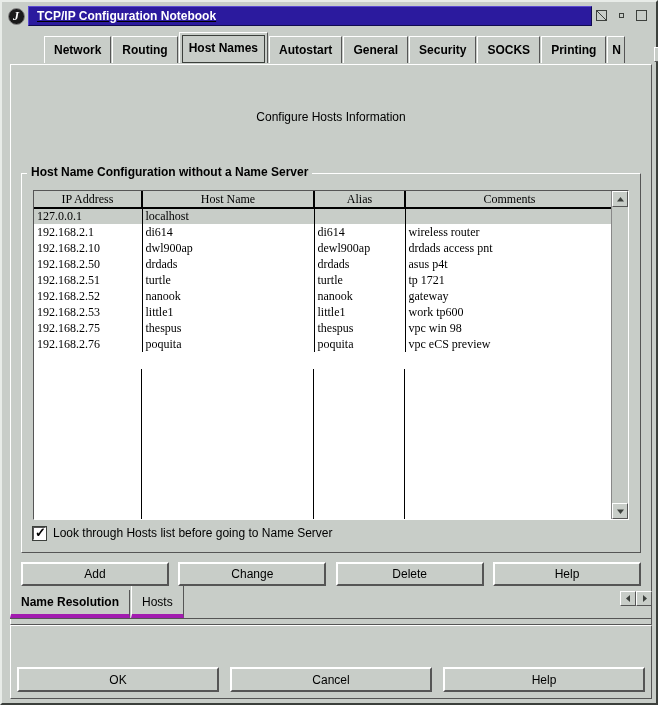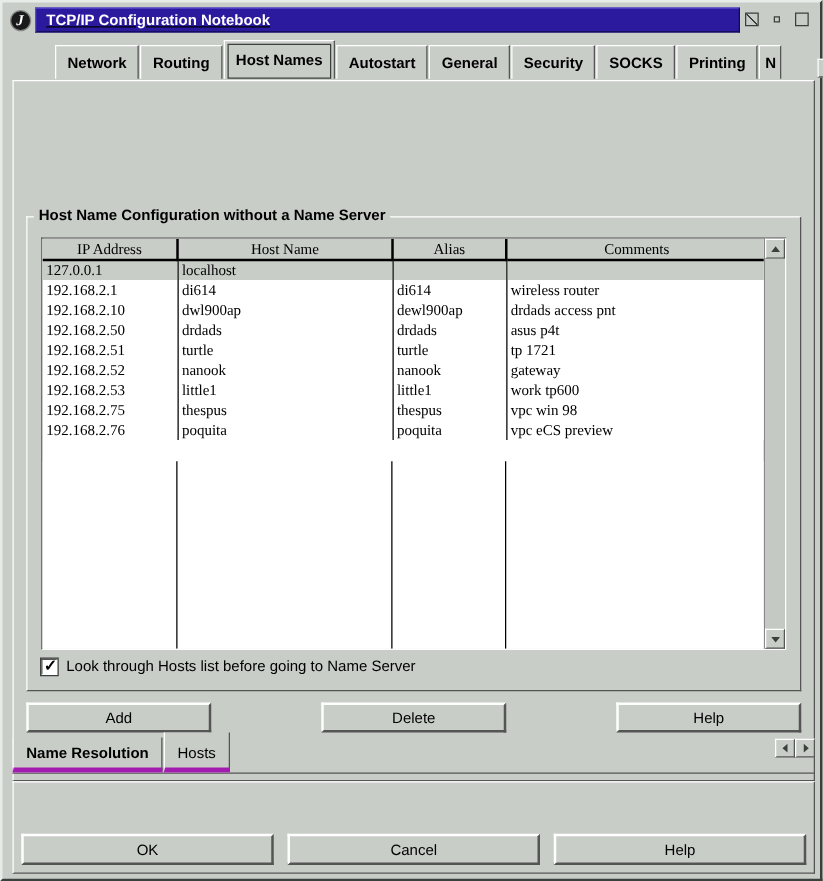--- a/index.html
+++ b/index.html
@@ -502,20 +502,21 @@
       <div class="arrowbtn">
         <svg width="7" height="9" viewBox="0 0 7 9">
           <polygon points="2,1 2,8 6,4.5" fill="#3c403c"></polygon>
         </svg>
       </div>
     </div>
   </div>
 
   <div id="page">
 
+    <div id="page-heading">Configure Hosts Information</div>
 
     <div id="groupbox">
       <div id="groupbox-border"></div>
       <div id="groupbox-title">Host Name Configuration without a Name Server</div>
 
       <div id="table-wrap">
         <div id="table-area">
           <table class="grid">
             <colgroup>
               <col class="col-ip">
@@ -612,20 +613,21 @@
       <div id="checkrow">
         <span class="cbox">
           <span class="tick">✓</span>
         </span>
         <span id="checklabel">Look through Hosts list before going to Name Server</span>
       </div>
     </div>
 
     <div id="actionbar">
         <div class="btn">Add</div>
+        <div class="btn">Change</div>
         <div class="btn">Delete</div>
         <div class="btn">Help</div>
       </div>
   </div>
 
   <div id="tabstrip-bottom">
     <div id="bottom-underline"></div>
     <div class="tabrow-bottom" id="bottom-tabrow">
         <div class="btab">Name Resolution</div>
         <div class="btab selected">Hosts</div>

